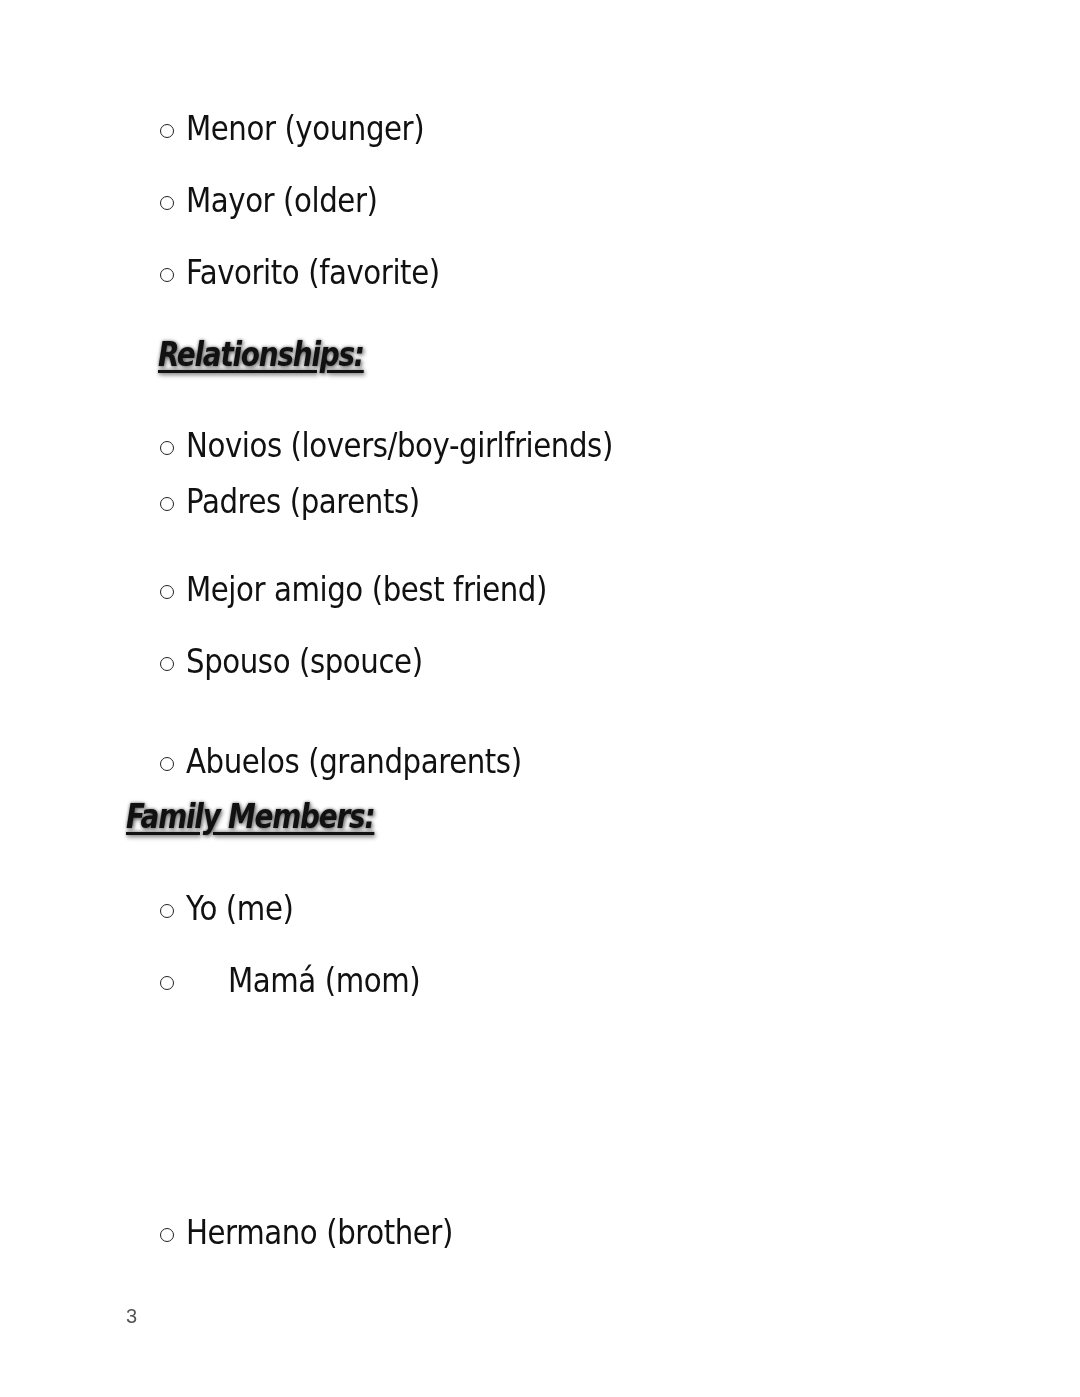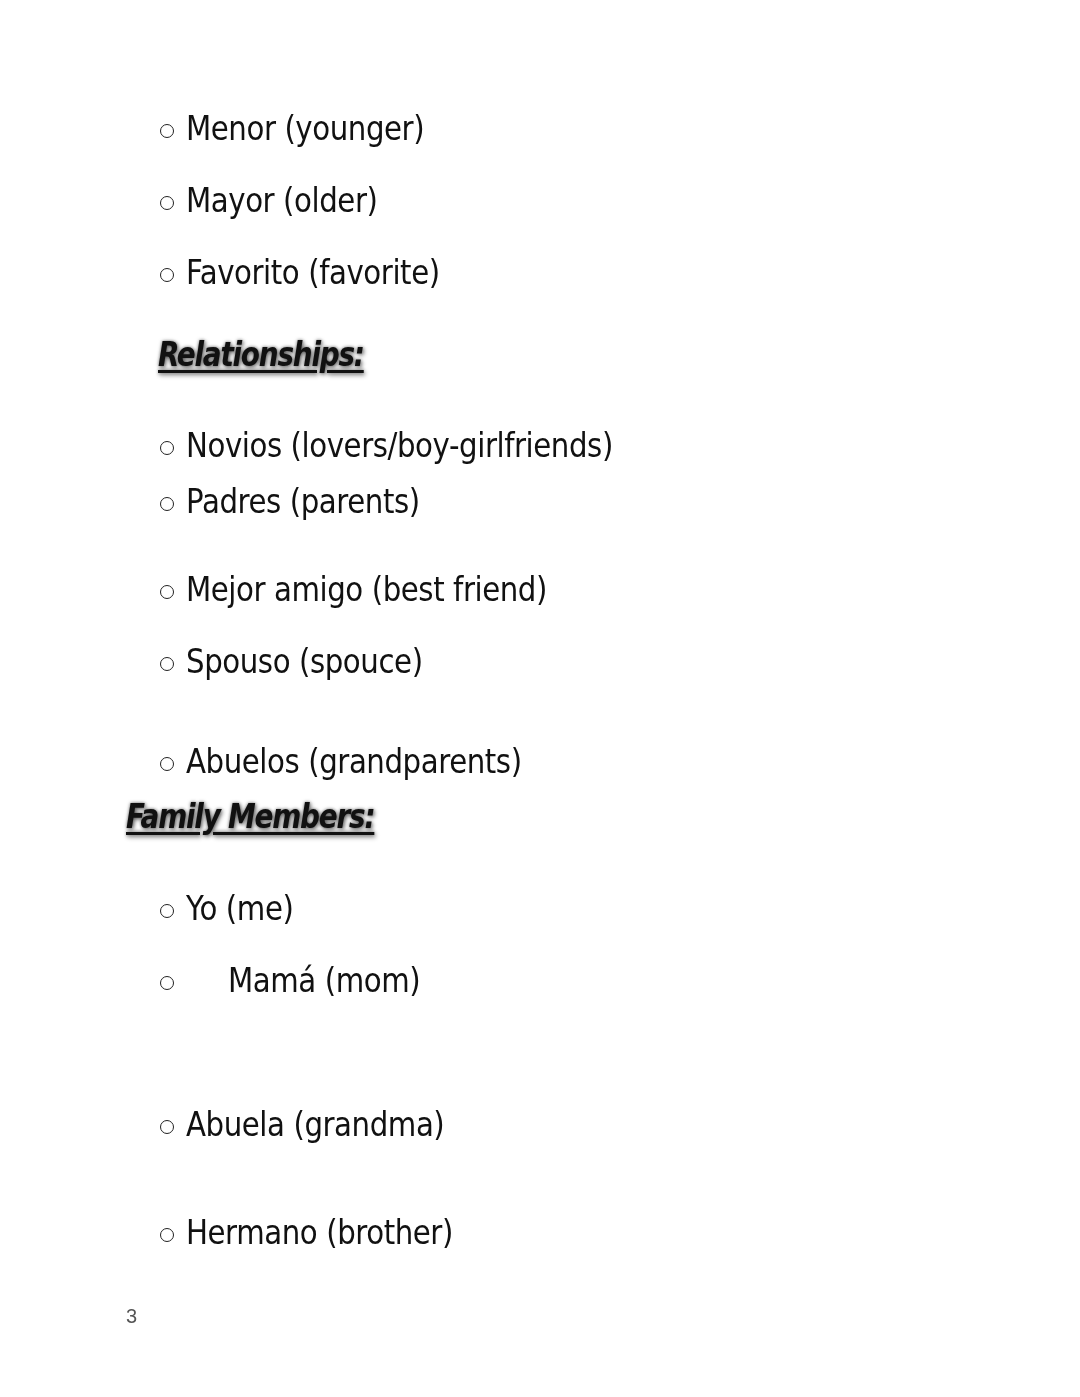--- a/index.html
+++ b/index.html
@@ -118,23 +118,19 @@
   <div class="heading" style="left:126px; top:796px;">Family Members:</div>
 
   <div class="item" style="top:883px;">
     <span class="bullet"></span>
     <span class="item-text">Yo (me)</span>
   </div>
   <div class="item" style="top:955px;gap:42px;">
     <span class="bullet"></span>
     <span class="item-text">Mamá (mom)</span>
   </div>
-  <div class="item" style="top:1099px;">
-    <span class="bullet"></span>
-    <span class="item-text">Abuela (grandma)</span>
-  </div>
   <div class="item" style="top:1171px;margin-top:36px;">
     <span class="bullet"></span>
     <span class="item-text">Hermano (brother)</span>
   </div>
 
   <div class="page-number">3</div>
 </div>
 
 </body></html>

